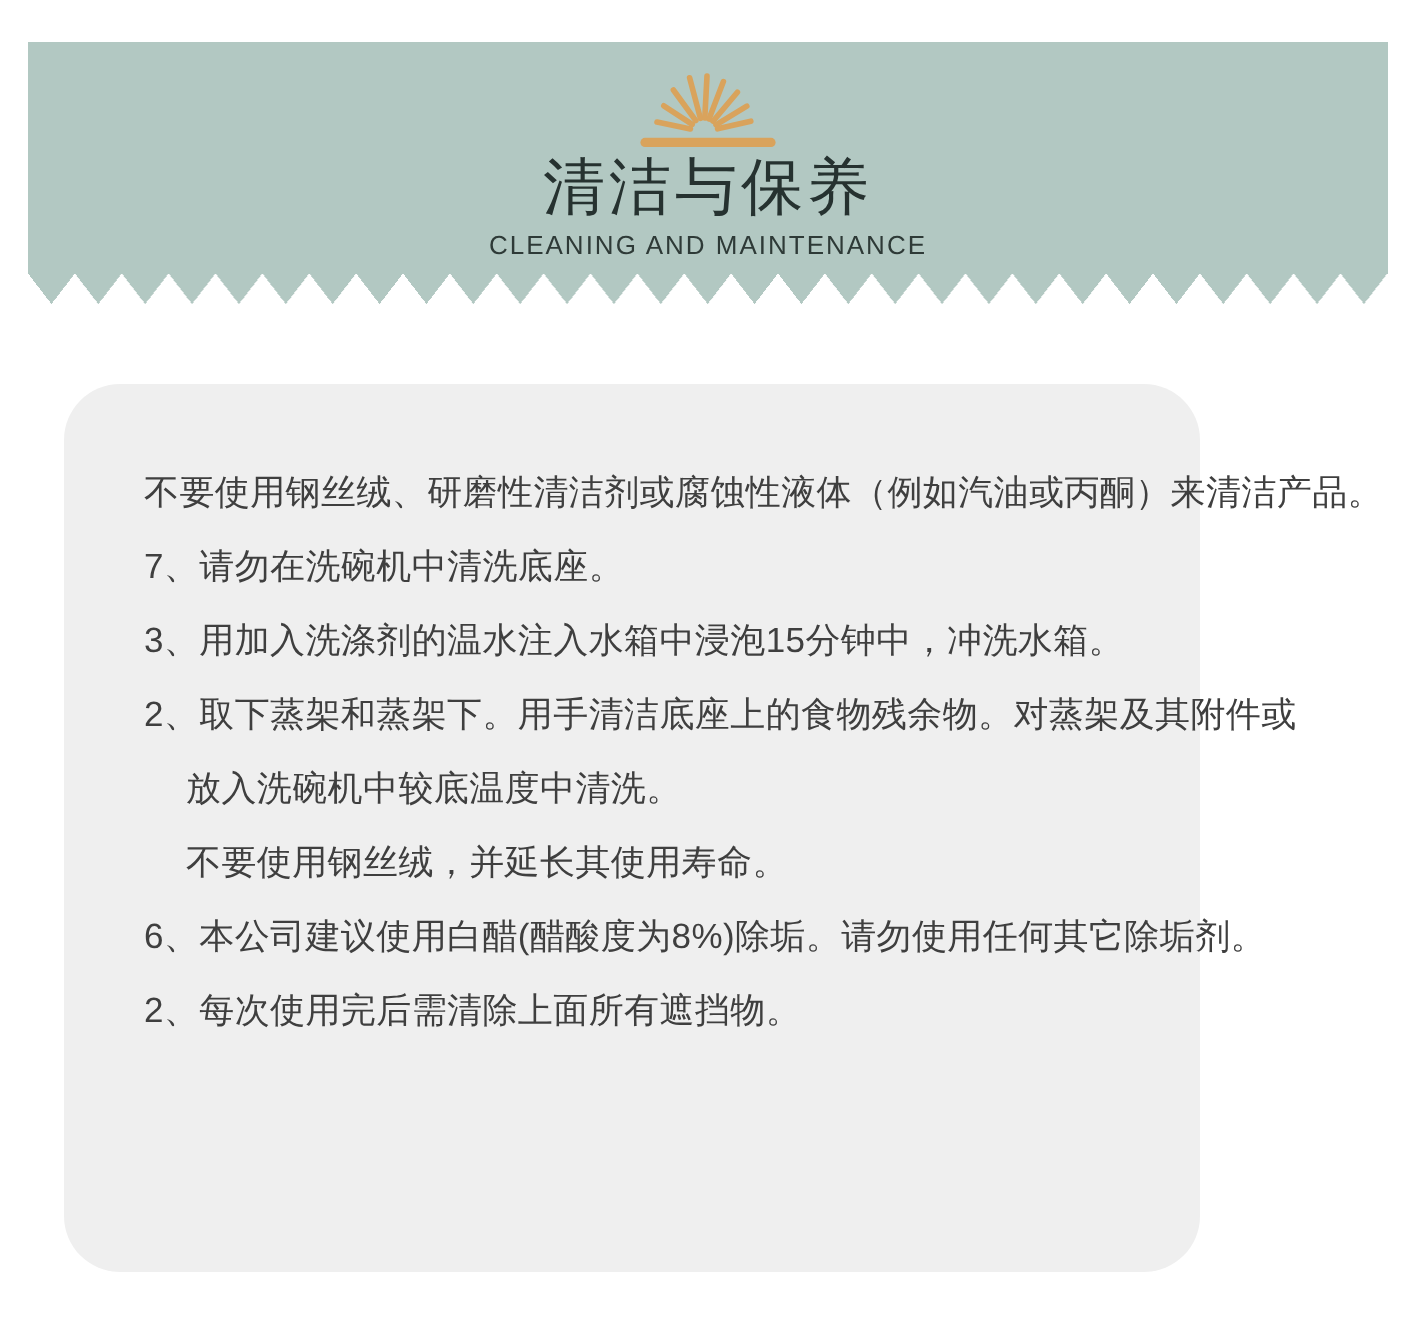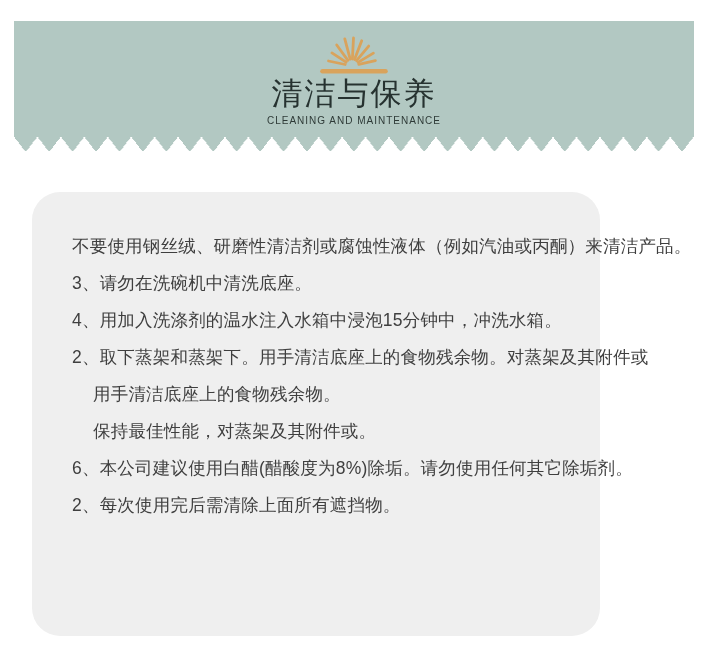--- a/index.html
+++ b/index.html
@@ -23,21 +23,21 @@
   }
   .sunburst{margin-top:13px;width:70px;height:40px;display:block;}
   .band h1{
     margin:3px 0 0 0;
     font-size:31px;font-weight:500;letter-spacing:2px;
     color:var(--title-text,#263230);
     line-height:1.1;
   }
   .subtitle{
     margin-top:4px;
-    font-size:10px;letter-spacing:1px;font-weight:400;
+    font-size:13px;letter-spacing:1px;font-weight:400;
     color:#2e3a37;
   }
   .zigzag{
     position:absolute;left:14px;top:137px;width:680px;height:15px;
     background-image:conic-gradient(from -37.5deg at 50% 100%,
       var(--band-bg,#b2c8c2) 0deg 75deg, transparent 75deg 360deg);
     background-size:23.45px 15px;
     background-repeat:repeat-x;
   }
   .card{
@@ -78,22 +78,22 @@
       <line x1="3.5" y1="37.2" x2="66.5" y2="37.2" stroke="#d9a35c" stroke-width="4.6" stroke-linecap="round"></line>
     </svg>
     <h1>清洁与保养</h1>
     <div class="subtitle">CLEANING AND MAINTENANCE</div>
   </header>
 
   <div class="zigzag"></div>
 
   <section class="card">
     <p class="line">不要使用钢丝绒、研磨性清洁剂或腐蚀性液体（例如汽油或丙酮）来清洁产品。</p>
-    <p class="line">3、请勿在洗碗机中清洗底座。</p>
-    <p class="line">4、用加入洗涤剂的温水注入水箱中浸泡15分钟中，冲洗水箱。</p>
+    <p class="line">7、请勿在洗碗机中清洗底座。</p>
+    <p class="line">3、用加入洗涤剂的温水注入水箱中浸泡15分钟中，冲洗水箱。</p>
     <p class="line">2、取下蒸架和蒸架下。用手清洁底座上的食物残余物。对蒸架及其附件或</p>
-    <p class="line cont">用手清洁底座上的食物残余物。</p>
-    <p class="line cont">保持最佳性能，对蒸架及其附件或。</p>
+    <p class="line cont">放入洗碗机中较底温度中清洗。</p>
+    <p class="line cont">不要使用钢丝绒，并延长其使用寿命。</p>
     <p class="line">6、本公司建议使用白醋(醋酸度为8%)除垢。请勿使用任何其它除垢剂。</p>
     <p class="line">2、每次使用完后需清除上面所有遮挡物。</p>
   </section>
 
 </div>
 
 </body></html>

